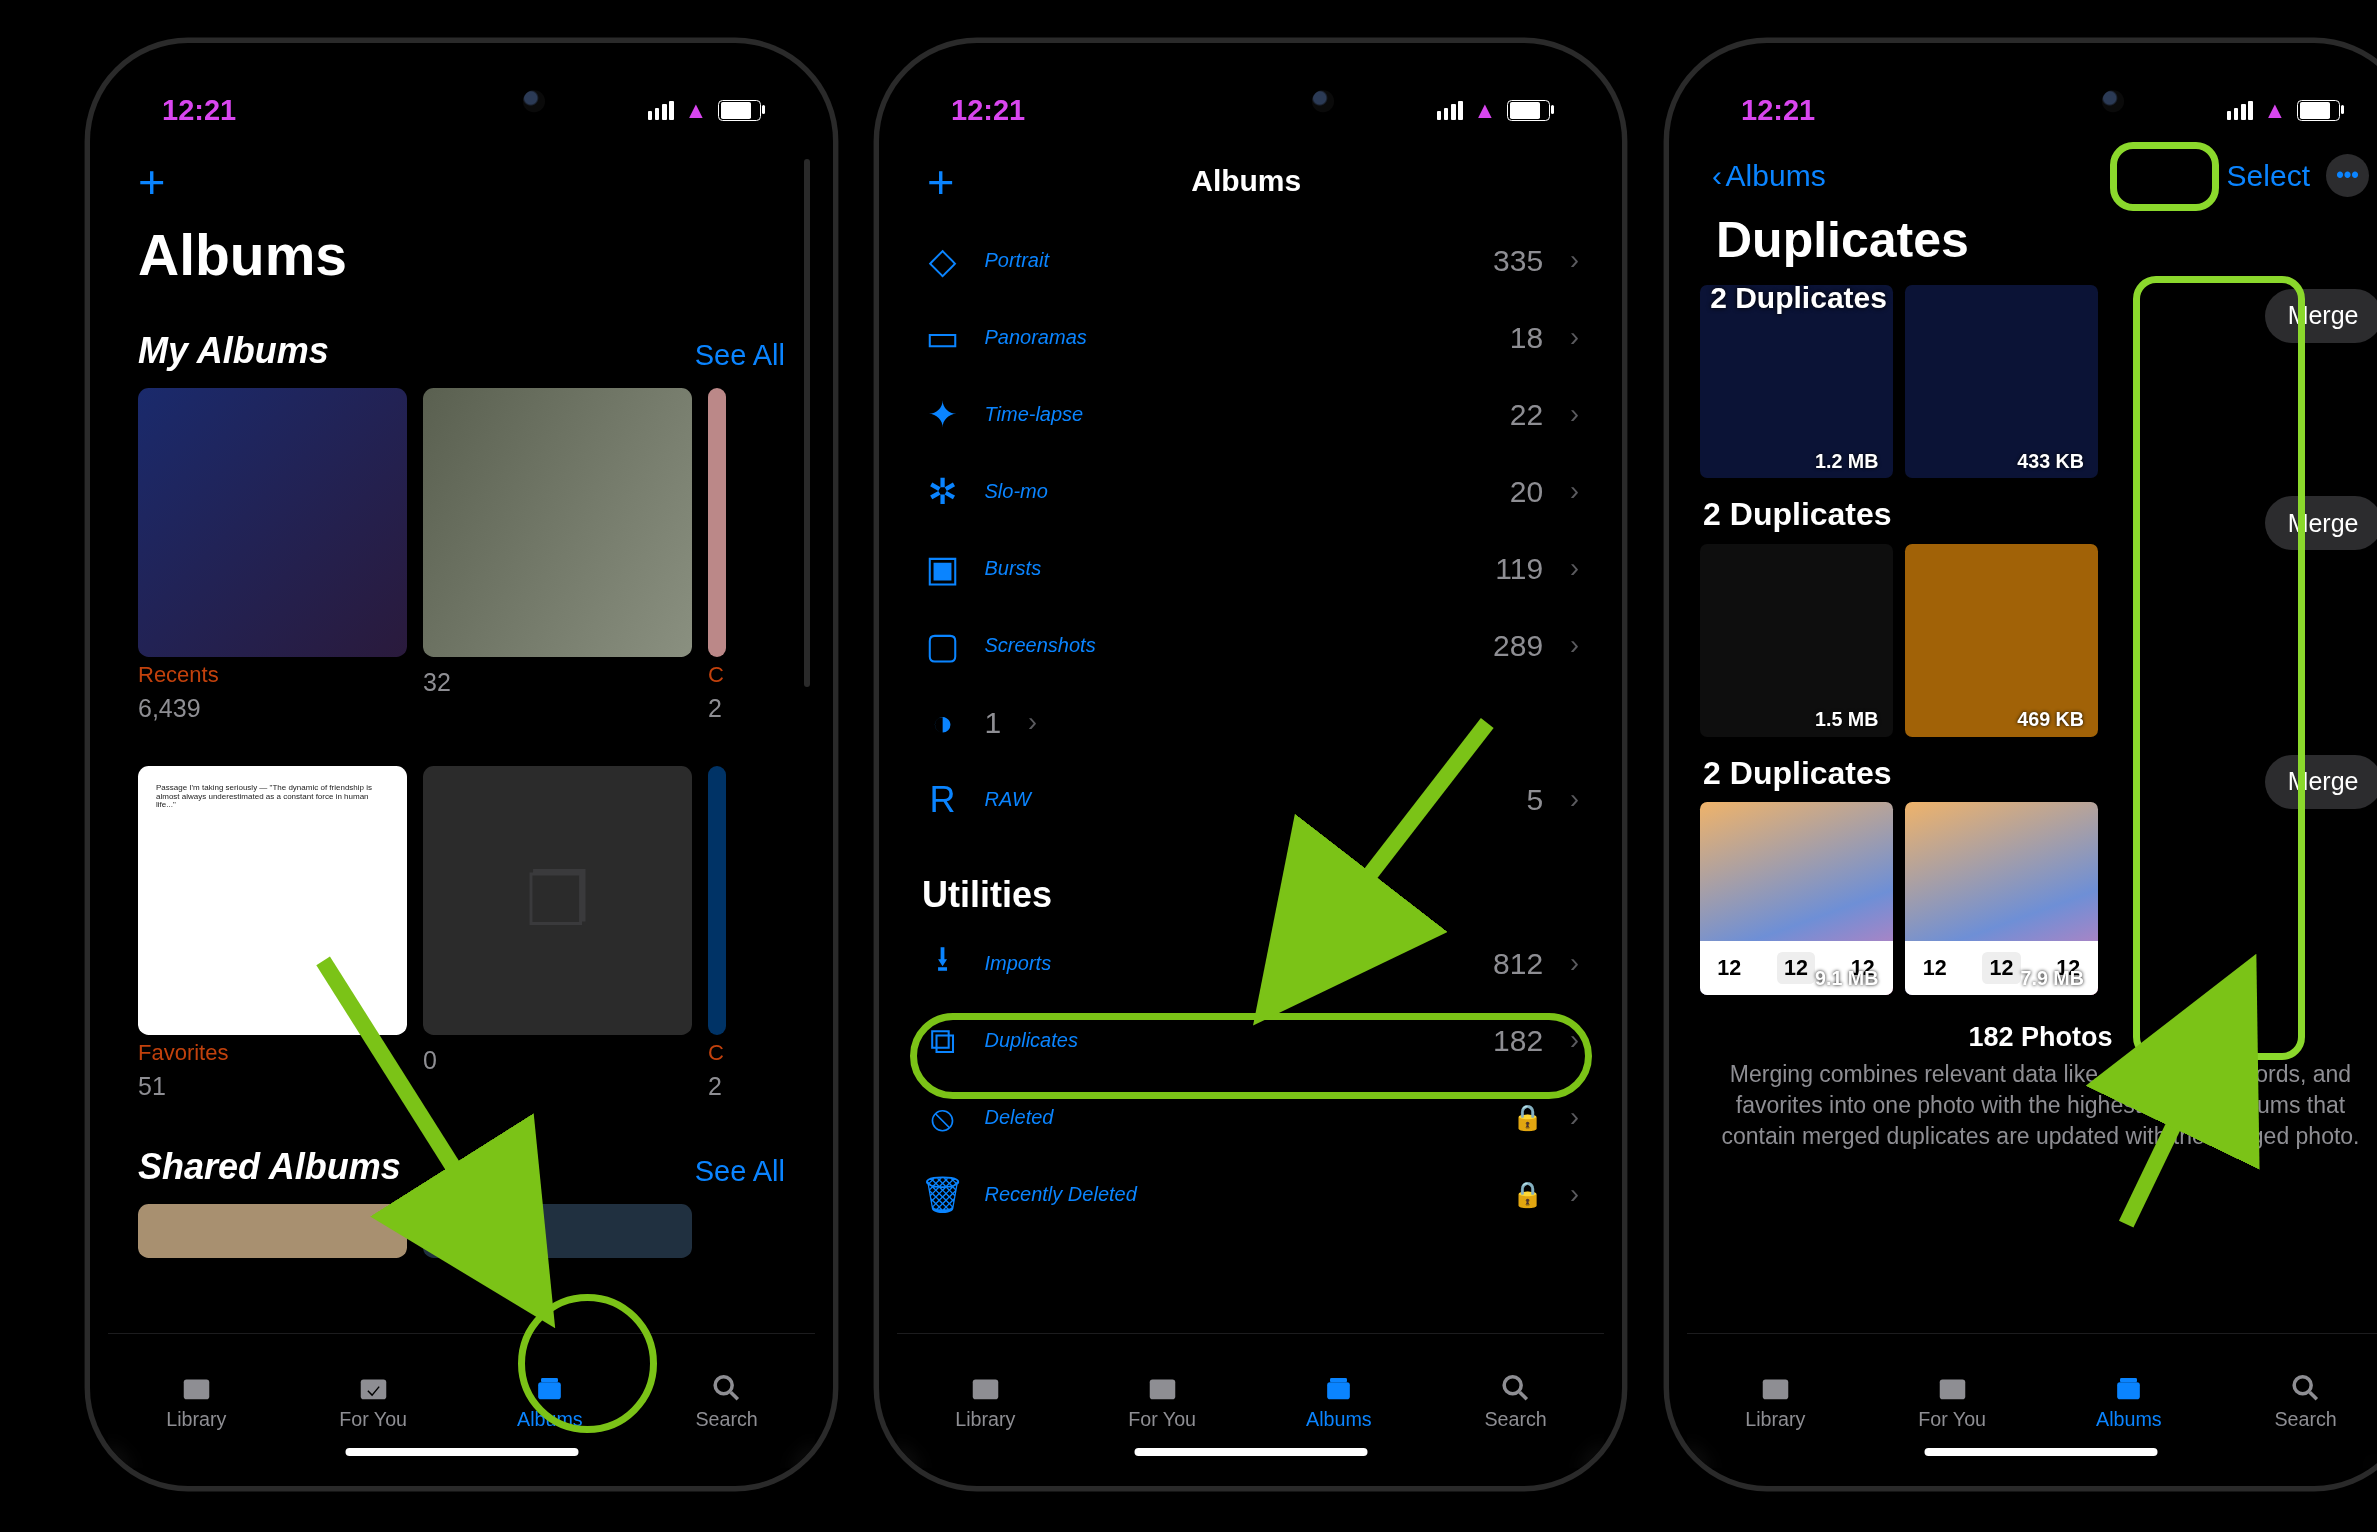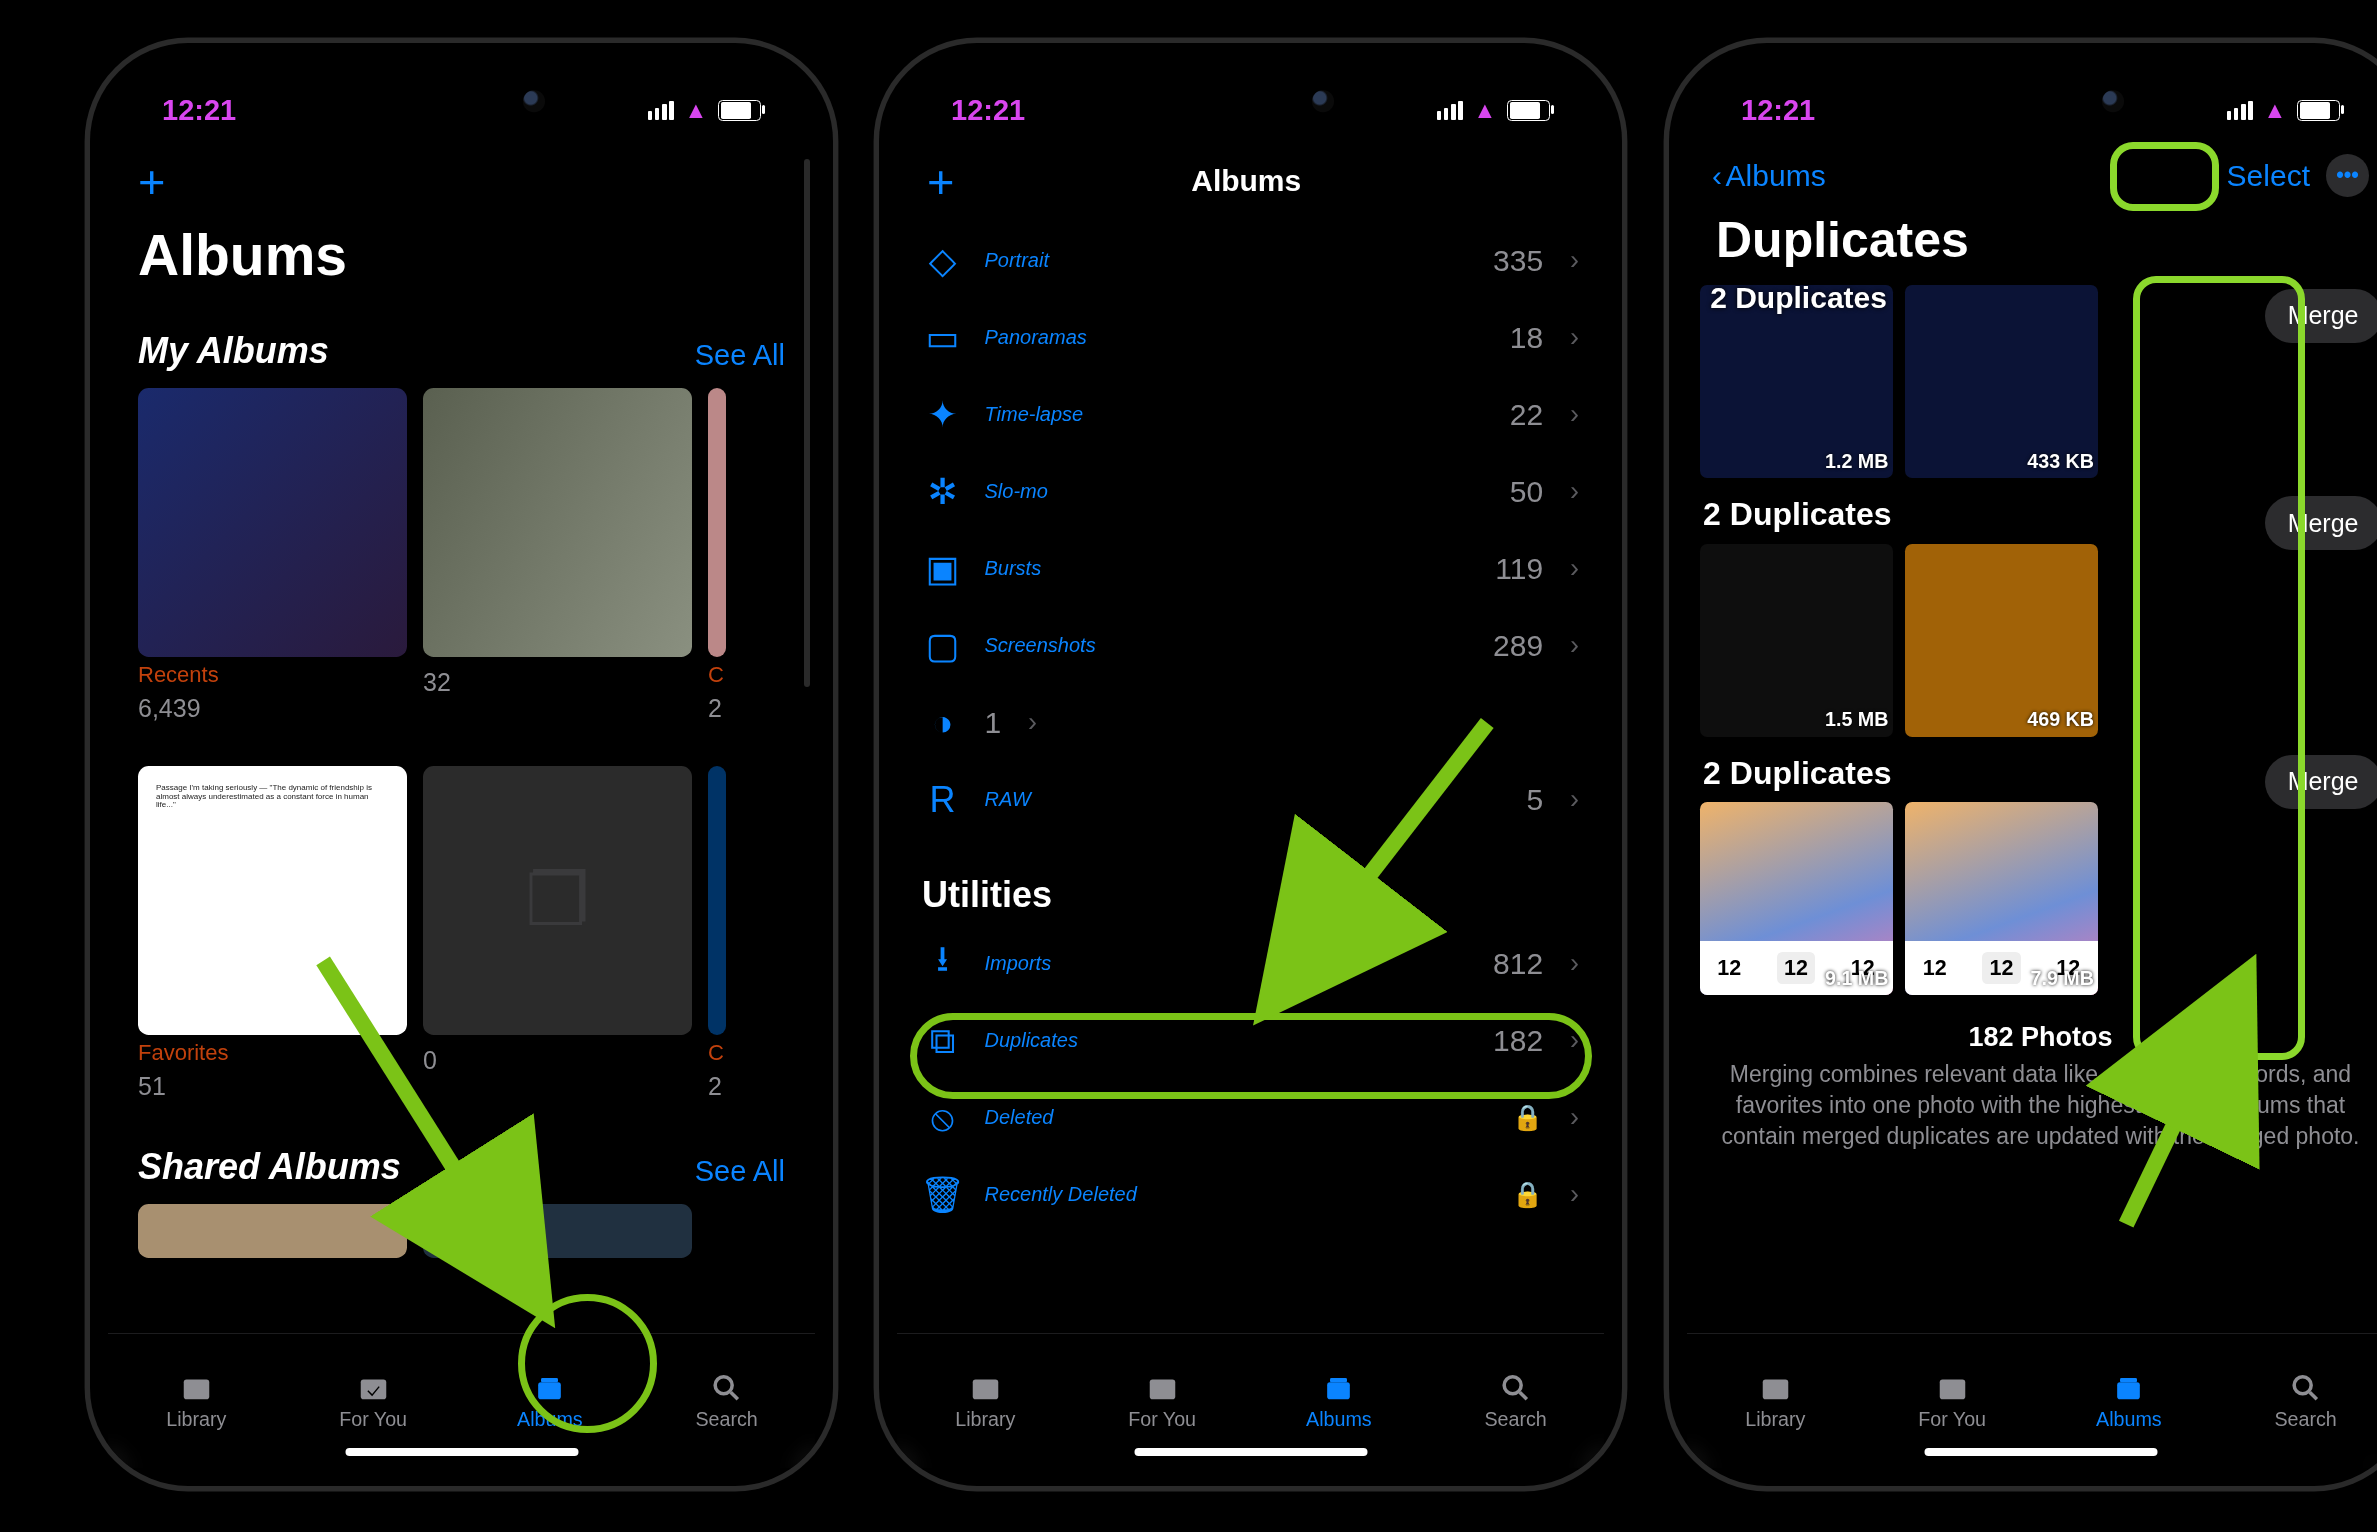--- a/index.html
+++ b/index.html
@@ -137,21 +137,21 @@
   }
   .dup-head .back { display:flex; align-items:center; gap:3.6px; }
   .dup-head .right { display:flex; gap:16px; align-items:center;}
   .more-dot{ width:43px; height:43px; border-radius:50%; background:#2c2c2e; color:#0a84ff; display:flex; align-items:center; justify-content:center; font-size:21.5px; font-weight:700;}
   .dup-title { position:absolute; top:150px; left:29px; font-size:50px; font-weight:700; color:#fff; }
   .dups-body { position:absolute; top:224px; left:0; right:0; bottom:134px; padding:0 12.5px 18px 12.5px; }
   .dup-group { margin-top:18px; }
   .dup-group h3 { color:#fff; font-size:32px; font-weight:700; margin:10.7px 3.6px; }
   .dup-pair { display:flex; gap:12.5px; }
   .dup-img { position:relative; width:193px; height:193px; border-radius:7.2px; background:#151a2a; overflow:hidden; }
-  .dup-img .sz { position:absolute; right:4px; bottom:5.4px; color:#fff; font-size:19.7px; font-weight:600; text-shadow:0 0 3.6px #000;text-align:right;}
+  .dup-img .sz { position:absolute; right:14px; bottom:5.4px; color:#fff; font-size:19.7px; font-weight:600; text-shadow:0 0 3.6px #000;text-align:right;}
   .merge { position:absolute; right:0; background:#2c2c2e; color:#fff; font-size:25px; padding:12.5px 23px; border-radius:36px; border:none; font-weight:500;}
   .foot-text { text-align:center; color:#fff; margin-top:27px; }
   .foot-text .n { font-size:27px; font-weight:600; }
   .foot-text .d { color:#8e8e93; font-size:23px; padding:5.4px 18px 0 18px; line-height:1.35; }
 
   .heart{ position:absolute; left:10.7px; bottom:10.7px; color:#fff; font-size:30px;}
   .stack-ic{ position:absolute; inset:0; display:flex; align-items:center; justify-content:center; color:#3a3a3c; font-size:72px;}
   .scroll-ind{ position:absolute; right:5.4px; top:98px; width:5.4px; height:528px; background:#2a2a2a; border-radius:3.6px; }
 </style>
 </head>
@@ -326,21 +326,21 @@
             </div>
             <div class="row">
               <span class="ic">✦</span>
     <span class="name">Time-lapse</span>
               <span class="count">22</span>
     <span class="chev">›</span>
             </div>
             <div class="row">
               <span class="ic">✲</span>
     <span class="name">Slo-mo</span>
-              <span class="count">50</span>
+              <span class="count">20</span>
     <span class="chev">›</span>
             </div>
             <div class="row">
               <span class="ic">▣</span>
     <span class="name">Bursts</span>
               <span class="count">119</span>
     <span class="chev">›</span>
             </div>
             <div class="row">
               <span class="ic">▢</span>

